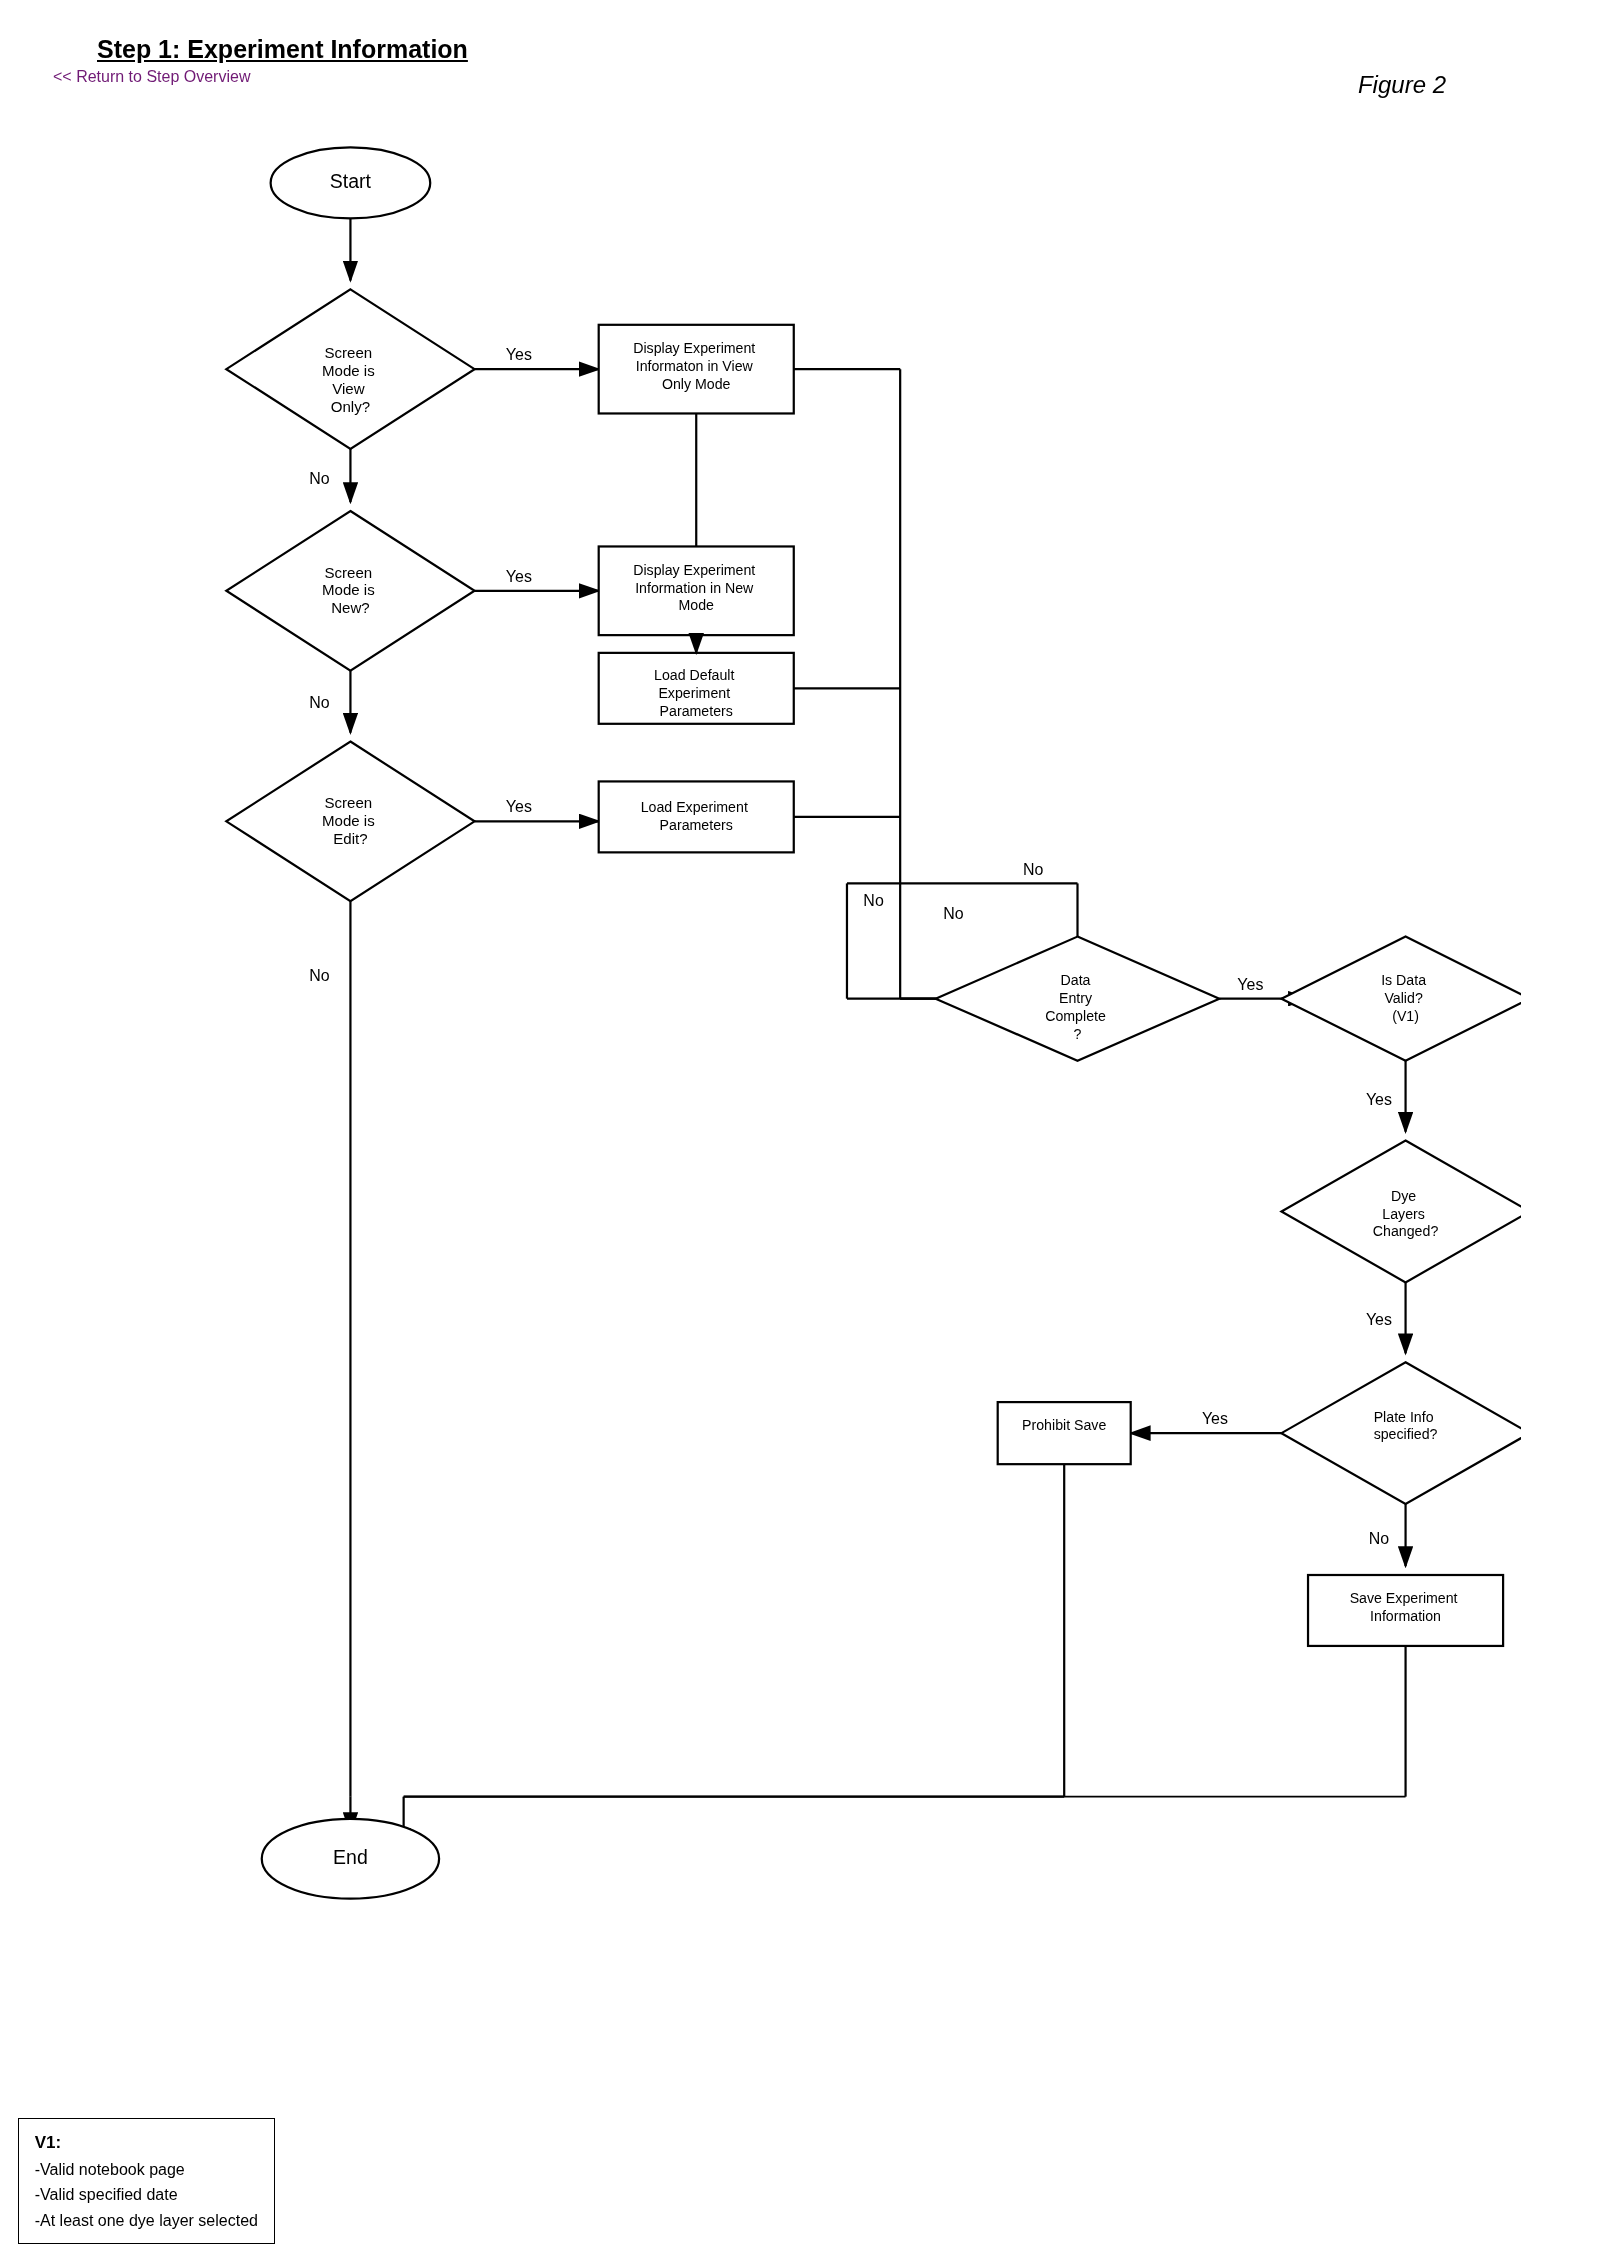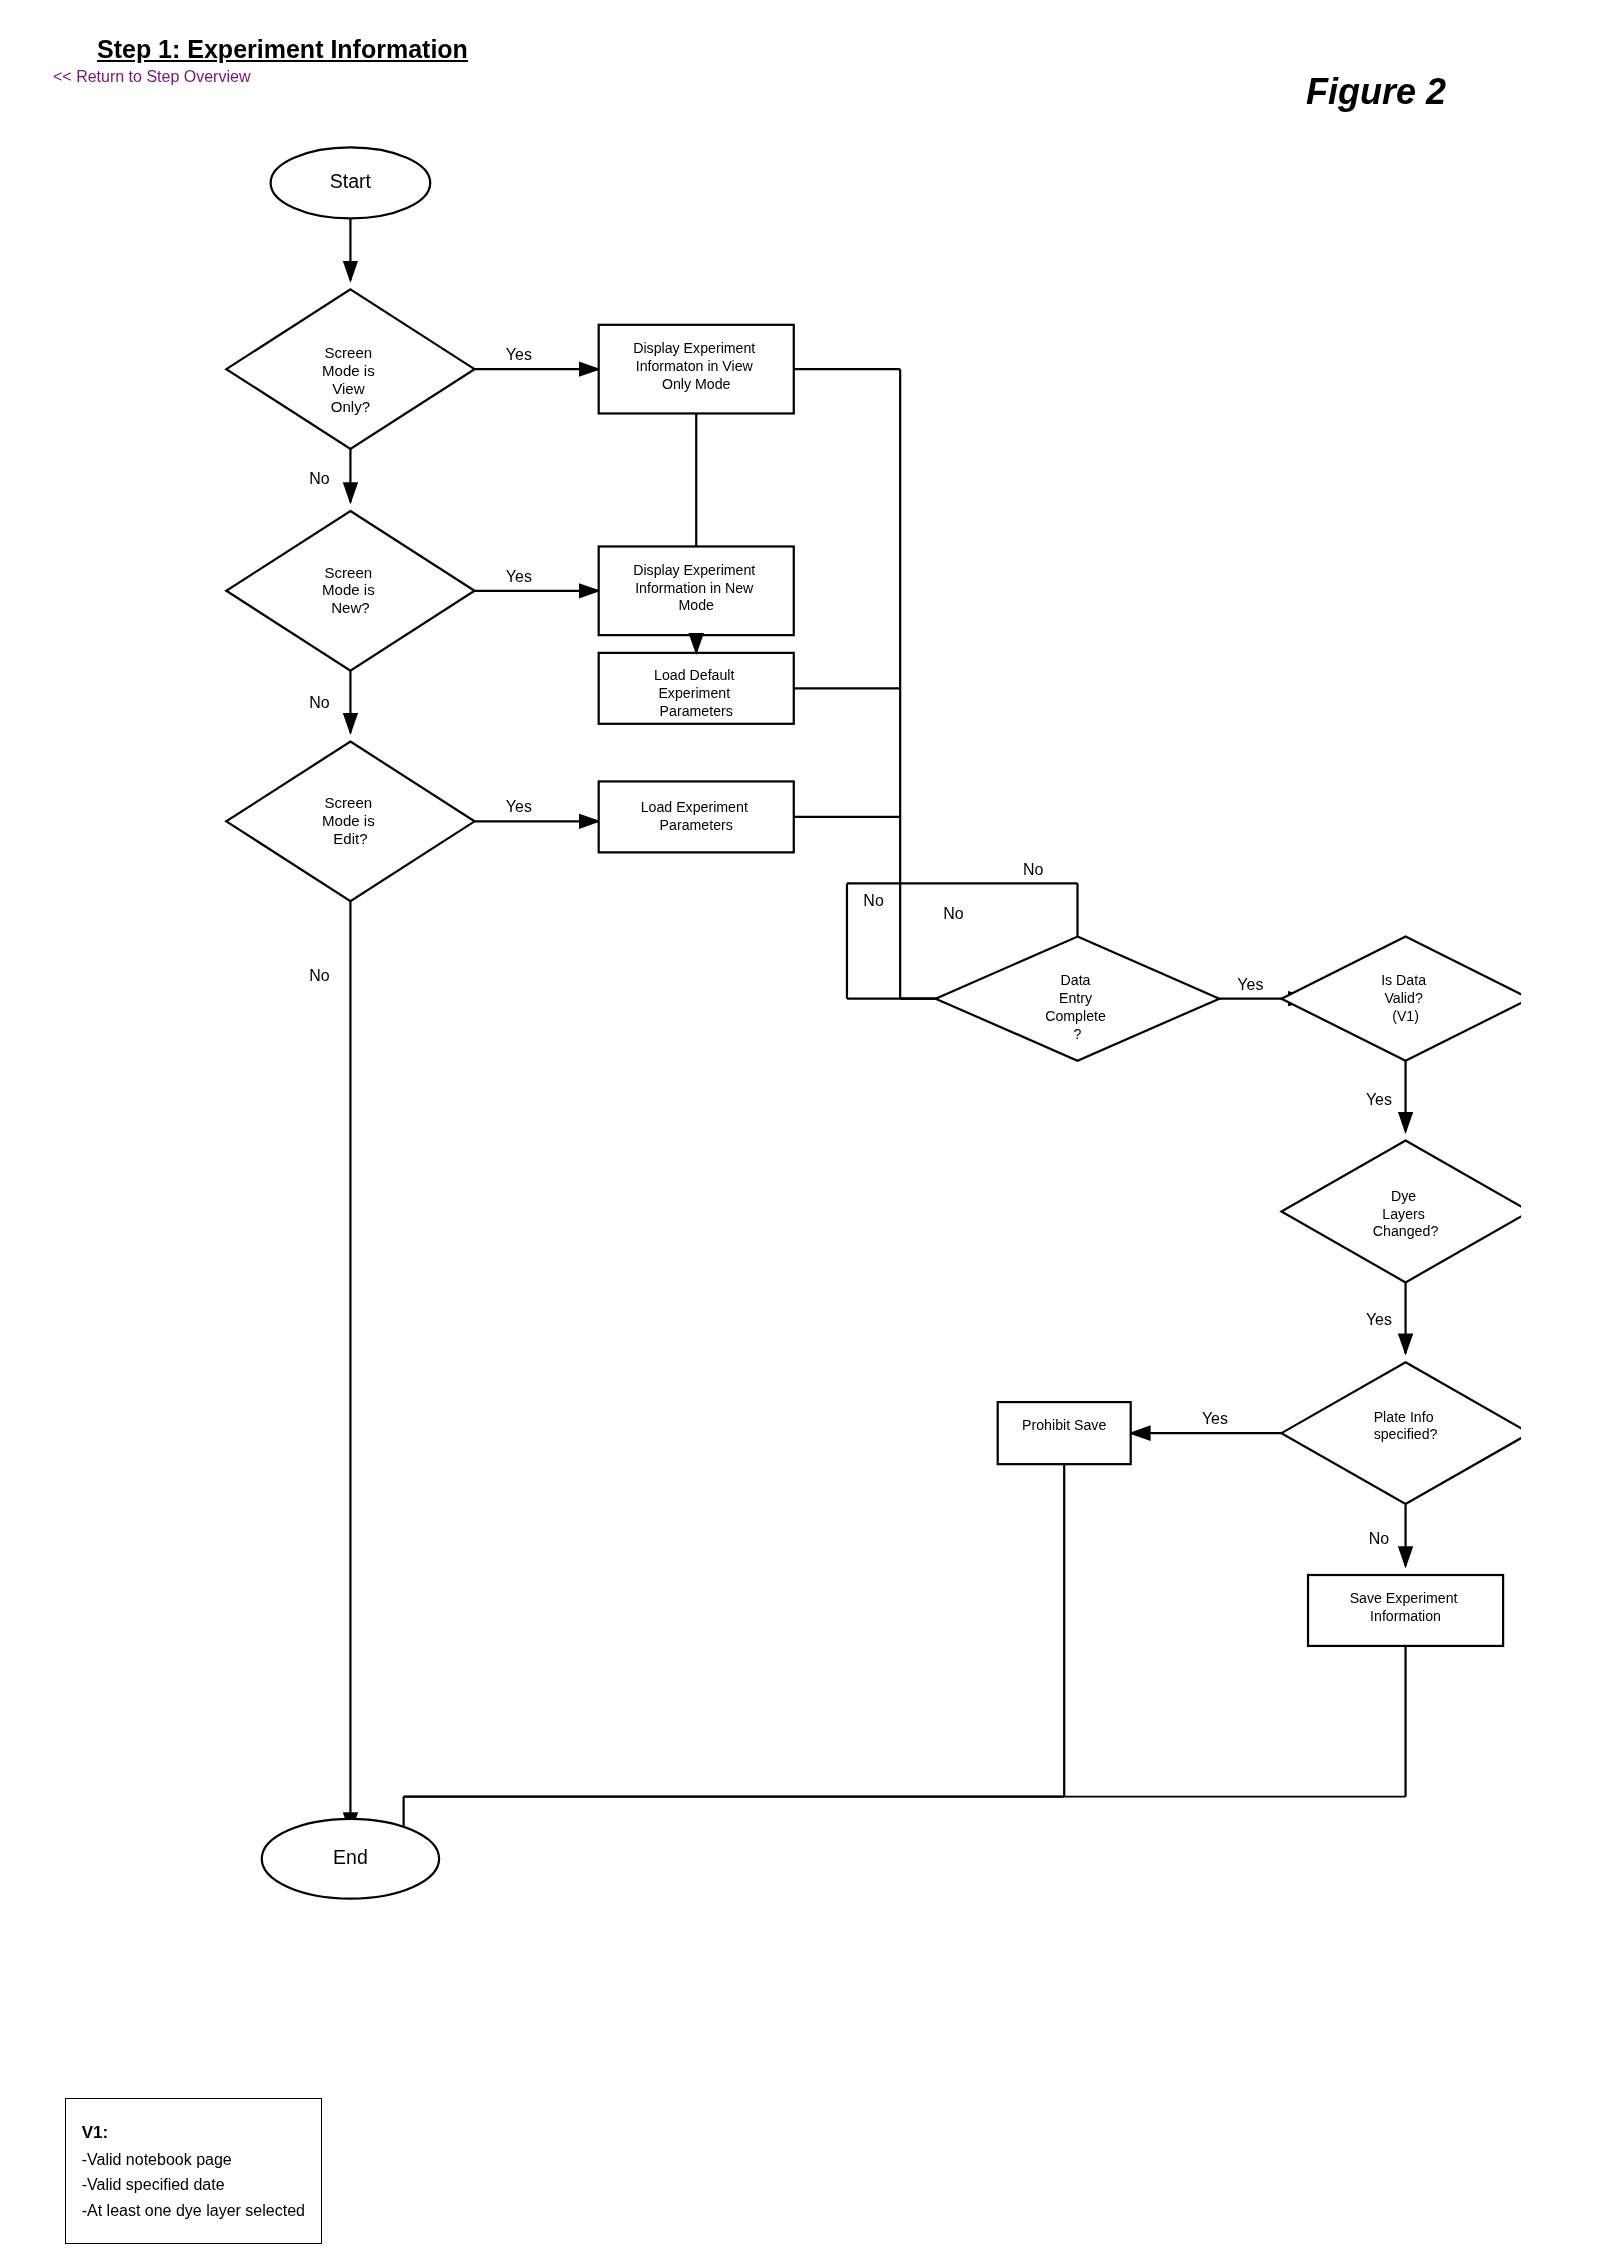--- a/index.html
+++ b/index.html
@@ -24,23 +24,23 @@
       font-size: 16px;
       color: #701a75;
       margin-bottom: 26.6px;
       display: block;
     }
 
     .figure-label {
       position: absolute;
       top: 71px;
       right: 177px;
-      font-size: 36px;
+      font-size: 24px;
       font-style: italic;
-      font-weight: bold;
+      font-weight: normal;
     }
 
     .flowchart-container {
       position: relative;
       width: 1419px;
       height: 1862px;
       margin: 0 auto;
       text-align: center;
     }
 
@@ -48,25 +48,24 @@
     .flowchart-svg {
       width: 100%;
       height: 100%;
     }
 
     .legend-box {
       position: absolute;
       bottom: 17.7px;
       left: 17.7px;
       border: 1.8px solid #000;
-      padding: 20px 16px;
+      padding: 10px 16px;
       font-size: 16px;
       line-height: 1.6;
       background: #fff;
-      margin-left: 47px;
     }
 
     .legend-title {
       font-weight: bold;
       font-size: 17px;
     }
   </style>
 </head>
 <body>
 

